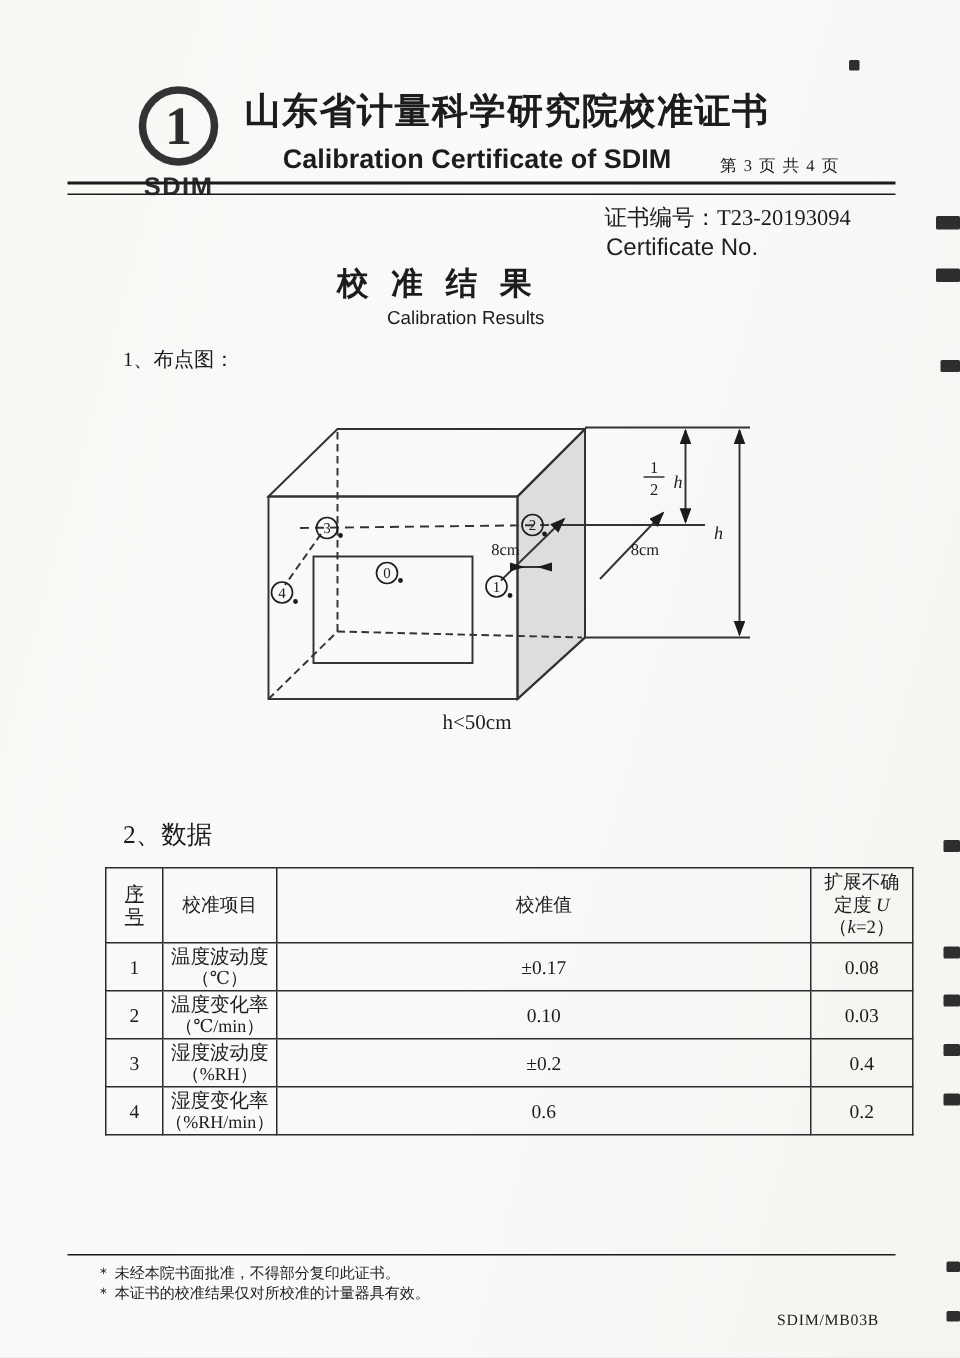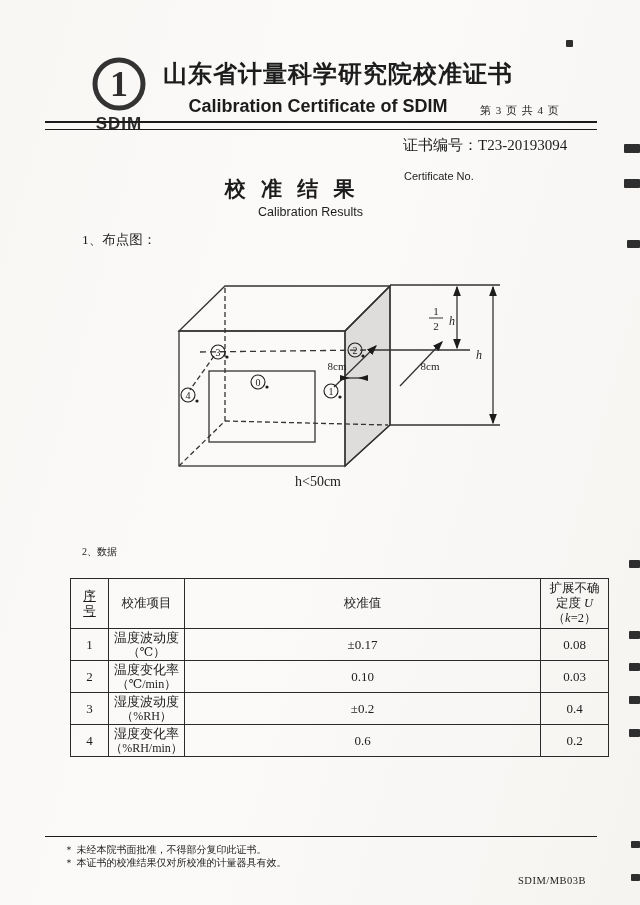--- a/index.html
+++ b/index.html
@@ -16,29 +16,29 @@
     font-weight:bold;font-size:17px;letter-spacing:1px;color:#2c2c2c;margin-top:-4px;}
   #title-cn{left:163px;top:58px;width:350px;text-align:center;
     font-size:24px;font-weight:bold;letter-spacing:1px;white-space:nowrap;}
   #title-en{left:163px;top:96px;width:310px;text-align:center;
     font-family:"Liberation Sans","DejaVu Sans",sans-serif;
     font-size:18px;font-weight:bold;white-space:nowrap;}
   #page-info{left:480px;top:103px;font-size:11px;letter-spacing:1px;white-space:nowrap;}
   #head-rule{left:45px;top:121px;width:552px;height:6px;
     border-top:2.5px solid #1a1a1a;border-bottom:1.5px solid #1a1a1a;}
   #cert-no{left:403px;top:136px;font-size:15px;white-space:nowrap;}
-  #cert-no-sub{left:404px;top:170px;font-family:"Liberation Sans","DejaVu Sans",sans-serif;
-    font-size:11px;color:#222;text-align:center;}
+  #cert-no-sub{left:404px;top:157px;font-family:"Liberation Sans","DejaVu Sans",sans-serif;
+    font-size:16px;color:#222;text-align:center;}
   
   #res-cn{left:0;top:175px;width:584px;text-align:center;font-size:21px;
     font-weight:bold;letter-spacing:5px;}
   #res-en{left:0;top:205px;width:621px;text-align:center;
     font-family:"Liberation Sans","DejaVu Sans",sans-serif;font-size:12.5px;}
   #s1-label{left:82px;top:231px;font-size:13.5px;}
-  #s2-label{left:82px;top:545px;font-size:10px;}
+  #s2-label{left:82px;top:545px;font-size:17px;}
   
   #diagram{left:100px;top:266px;}
   #diagram text{font-family:"Liberation Serif","DejaVu Serif",serif;fill:#1c1c1c;}
   
   #data-table{left:70px;top:578px;border-collapse:collapse;table-layout:fixed;}
   #data-table td{border:1.2px solid #2a2a2a;text-align:center;vertical-align:middle;
     font-size:13px;padding:0;line-height:1.2;}
   #data-table .c-no{width:37px;text-decoration:underline;}
   #data-table .c-item{width:75px;}
   #data-table .c-val{width:355px;}

